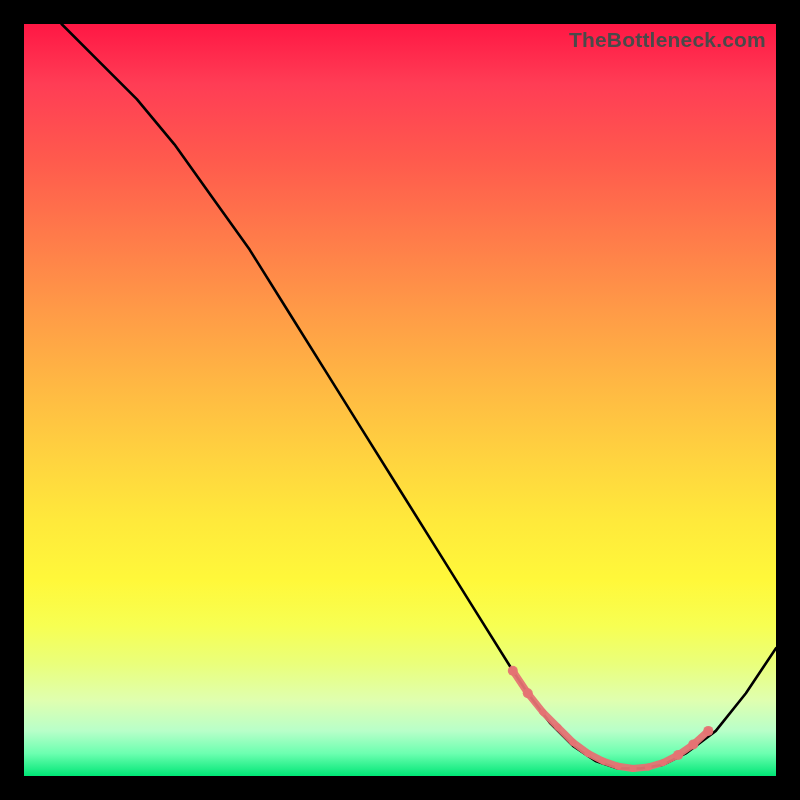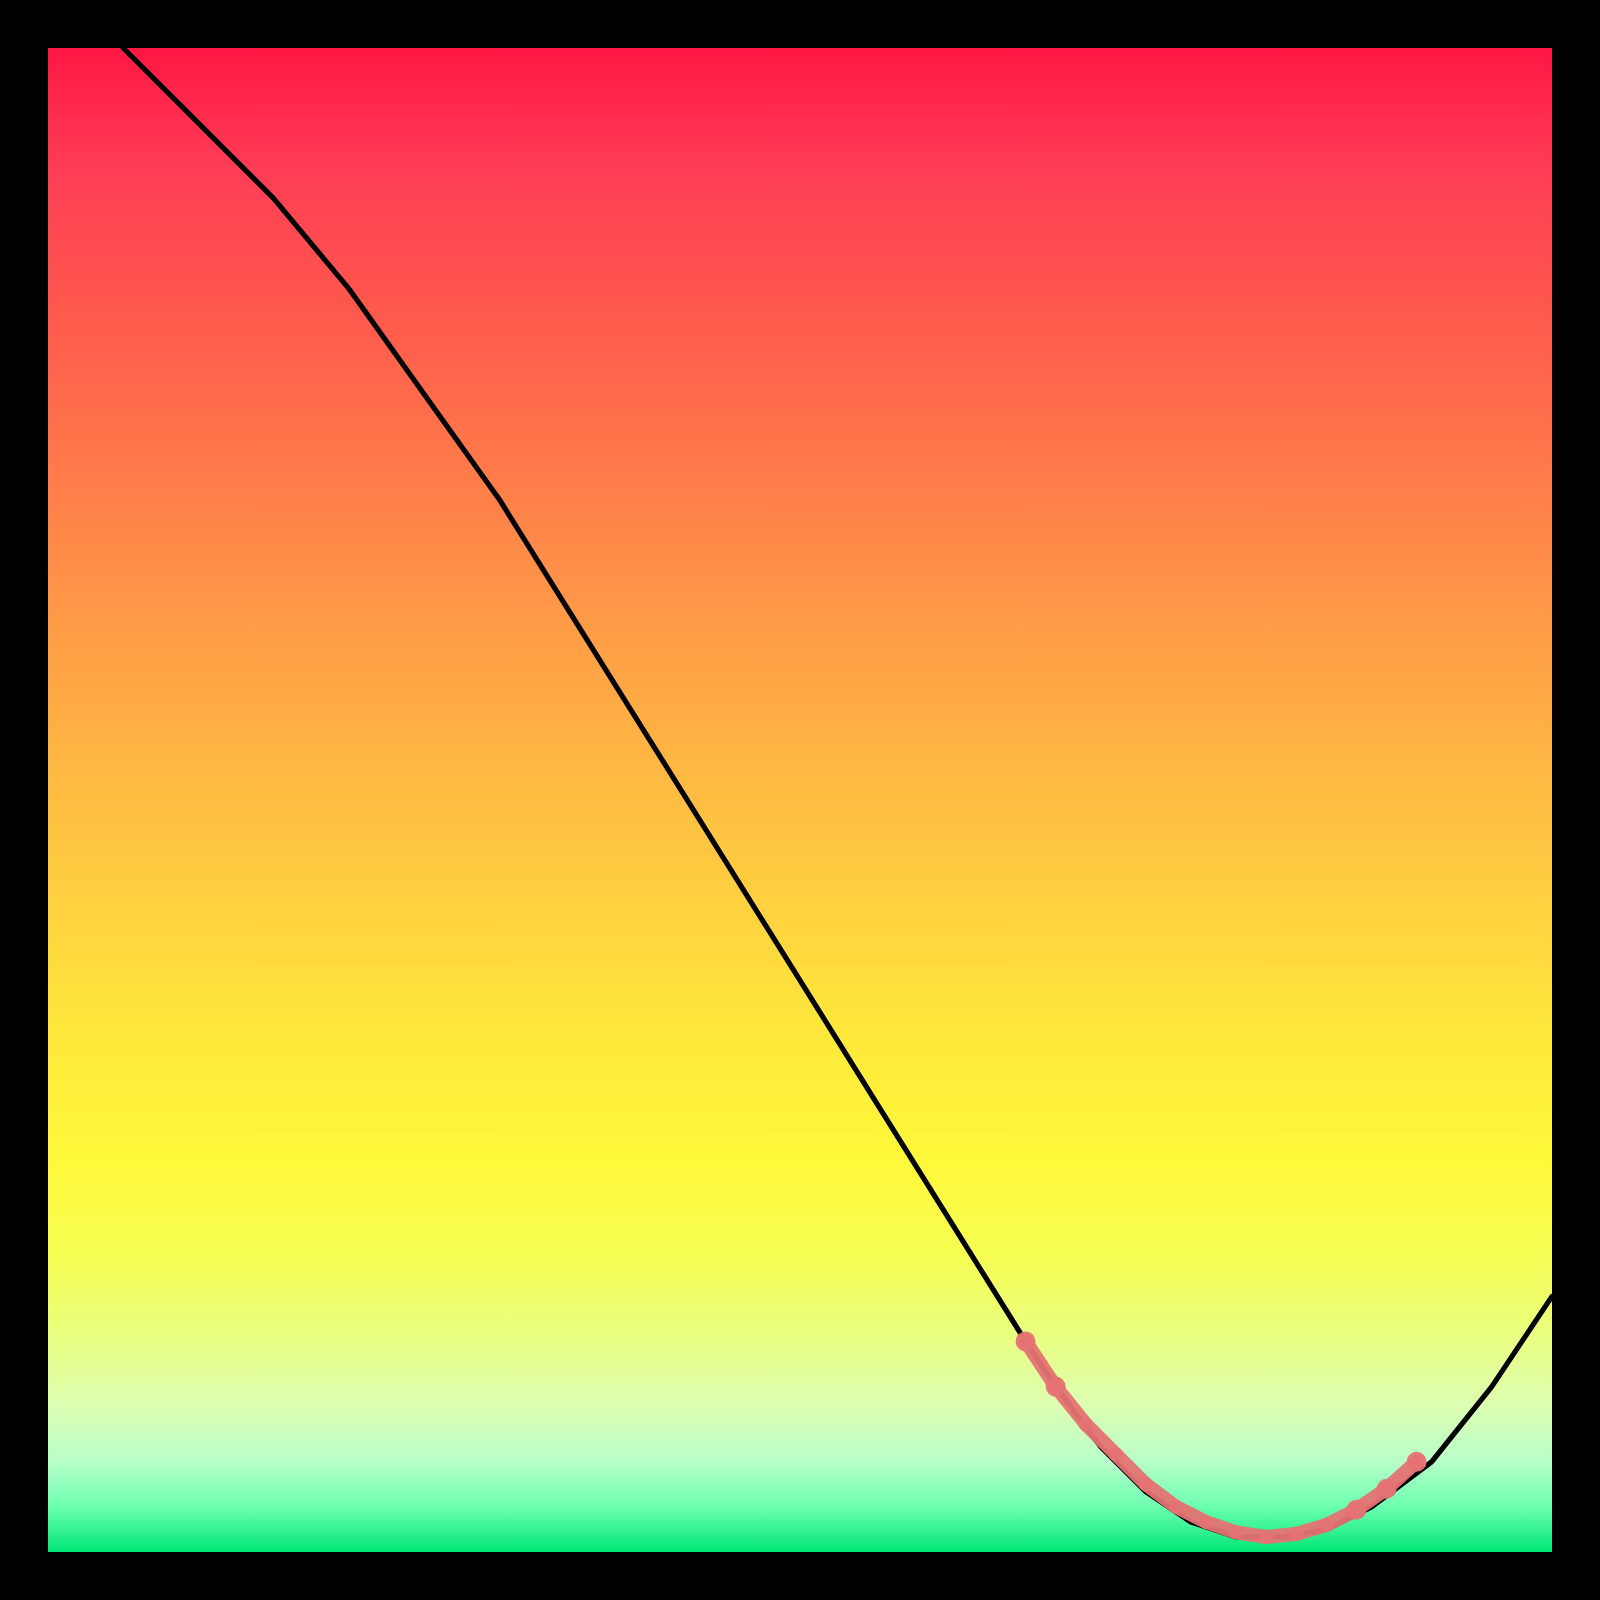--- a/index.html
+++ b/index.html
@@ -67,20 +67,21 @@
   }
   .curve circle.dot {
     fill: #e57373;
     opacity: 0.95;
   }
 </style>
 </head>
 <body>
 
 <div class="frame">
+  <div class="watermark">TheBottleneck.com</div>
   <svg class="curve" viewBox="0 0 752 752">
     <path class="line" d="M37.6 0.0 L75.2 37.6 L112.8 75.2 L150.4 120.3 L188.0 173.0 L225.6 225.6 L263.2 285.8 L300.8 345.9 L338.4 406.1 L376.0 466.2 L413.6 526.4 L451.2 586.6 L488.8 646.7 L503.8 669.3 L526.4 699.4 L549.0 721.9 L571.5 737.0 L594.1 744.5 L616.6 744.5 L639.2 740.7 L661.8 729.4 L691.8 706.9 L721.9 669.3 L752.0 624.2"></path>
     <g>
         <path class="marker-stroke" d="M488.8 646.7 L503.8 669.3"></path>
         <path class="marker-stroke" d="M503.8 669.3 L518.9 688.1"></path>
         <path class="marker-stroke" d="M518.9 688.1 L533.9 703.1"></path>
         <path class="marker-stroke" d="M533.9 703.1 L549.0 718.2"></path>
         <path class="marker-stroke" d="M549.0 718.2 L564.0 729.4"></path>
         <path class="marker-stroke" d="M564.0 729.4 L579.0 737.0"></path>
         <path class="marker-stroke" d="M579.0 737.0 L594.1 742.2"></path>

